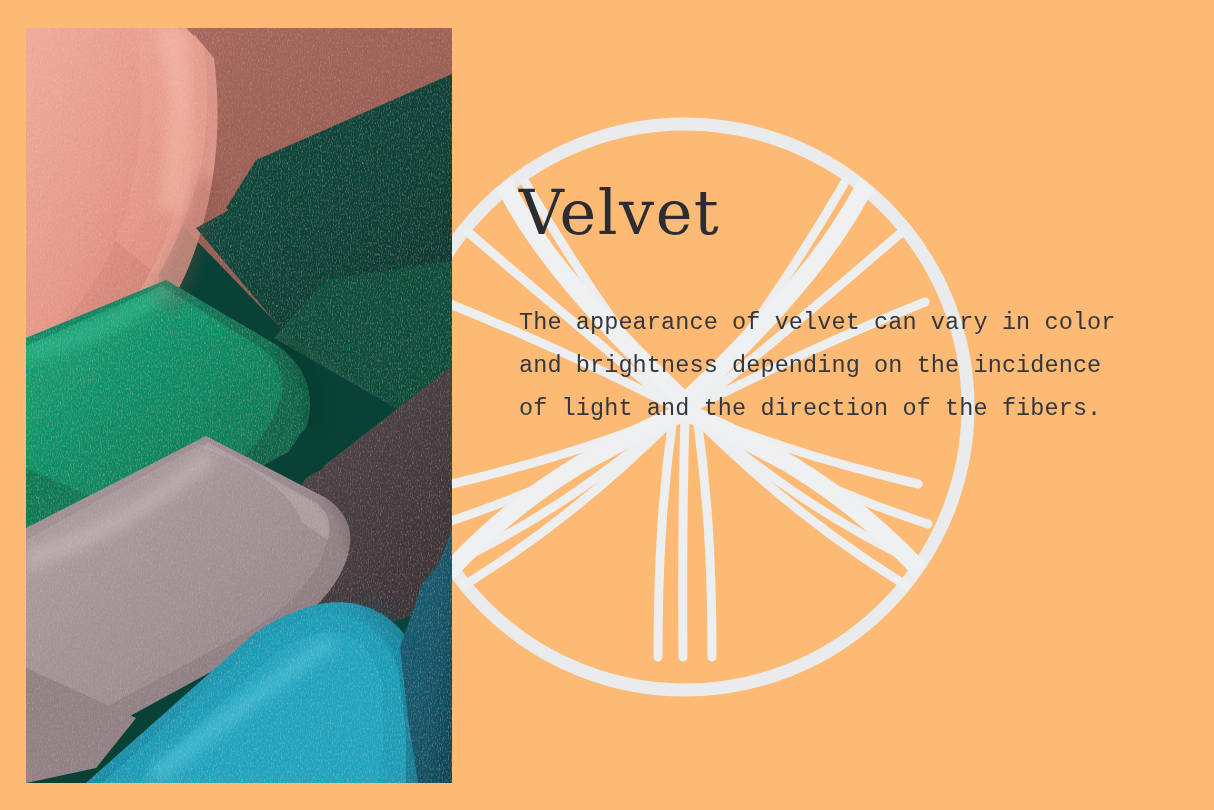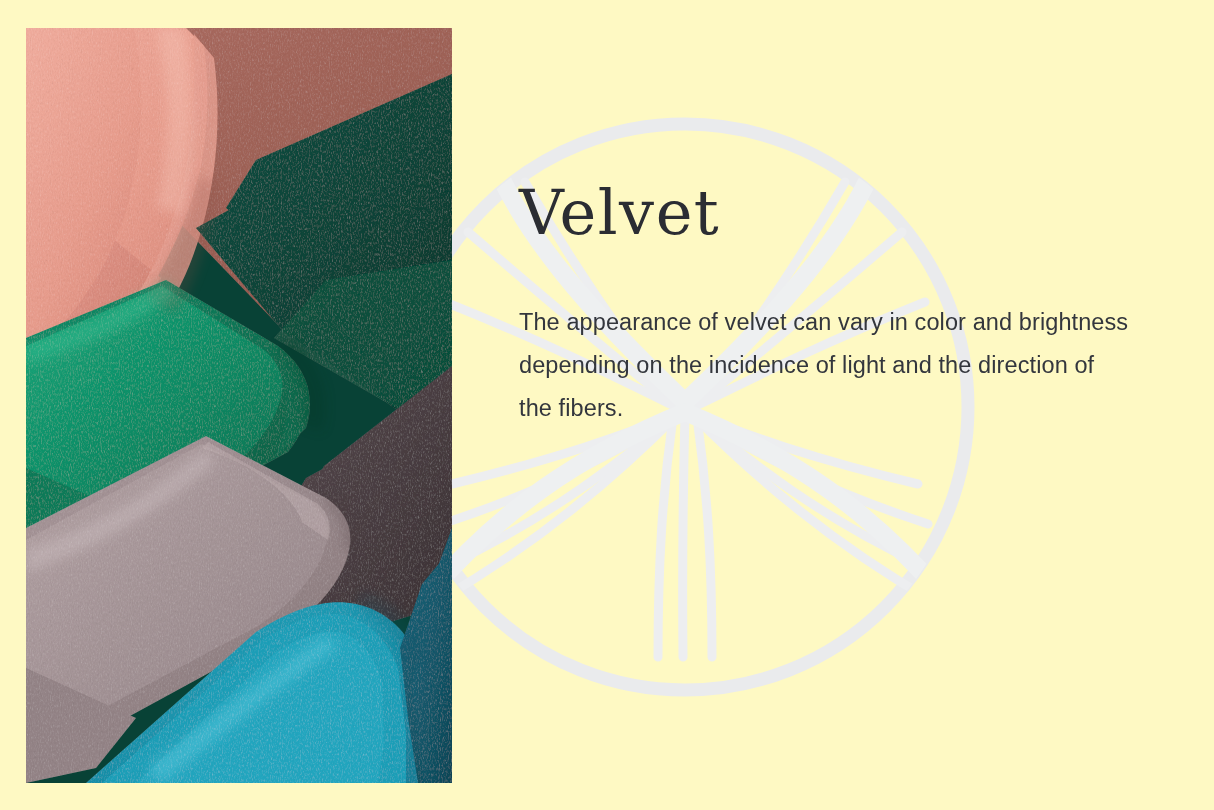--- a/index.html
+++ b/index.html
@@ -13,21 +13,21 @@
     overflow: hidden;
     background: #f3f4f6;
     font-family: "Liberation Sans", sans-serif;
     -webkit-font-smoothing: antialiased;
   }
 
   .page {
     position: relative;
     width: 1214px;
     height: 810px;
-    background: #fef9c3;
+    background: #fdba74;
     overflow: hidden;
   }
 
   
   .watermark {
     position: absolute;
     left: 390px;
     top: 112px;
     width: 590px;
     height: 590px;
@@ -64,21 +64,21 @@
     font-weight: 400;
     font-size: 62px;
     line-height: 1.05;
     letter-spacing: 1.5px;
     color: #2b2d33;
     margin: 0 0 56px 0;
     white-space: nowrap;
   }
 
   .para {
-    font-family: Liberation Sans, sans-serif;
+    font-family: Liberation Mono, monospace;
     font-size: 23.5px;
     line-height: 43px;
     color: #33363d;
     letter-spacing: 0.1px;
     margin: 0;
     max-width: 610px;
   }
   .para + .para { margin-top: 43px; }
 </style>
 </head>

